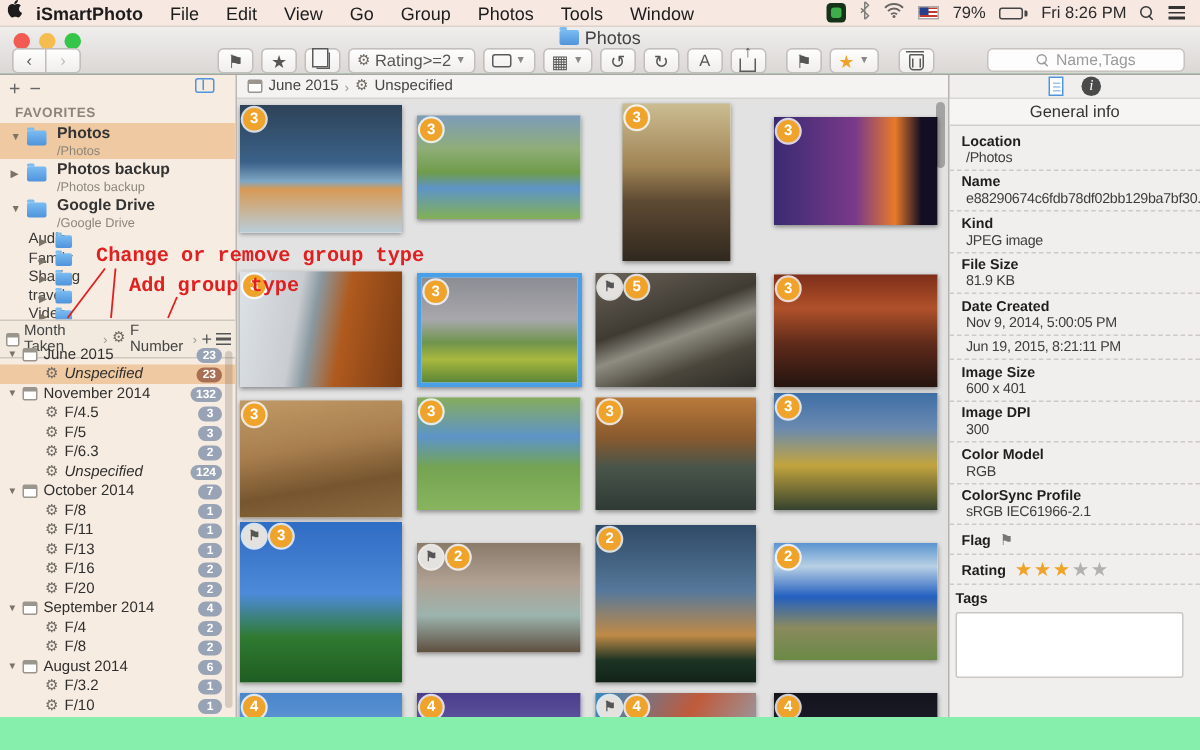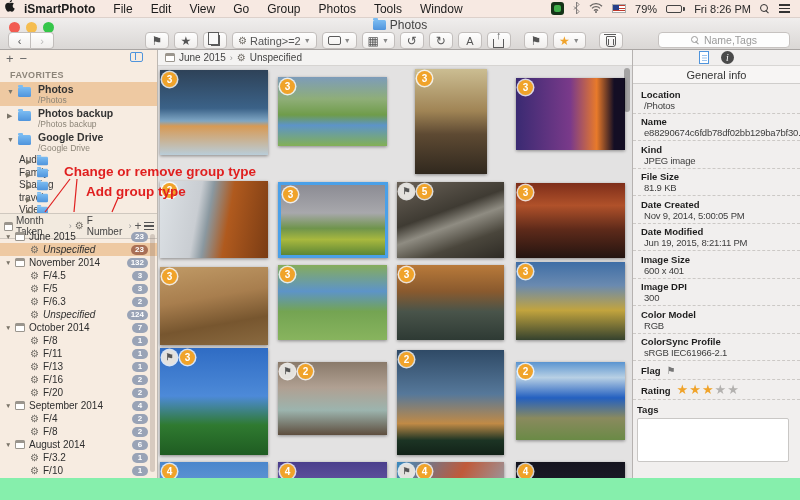--- a/index.html
+++ b/index.html
@@ -102,21 +102,21 @@
   .tree-row.group .lbl { padding-left:43px; }
   .tree-row .lbl { display:block; white-space:nowrap; }
   .tree-row .lbl.it { font-style:italic; }
   .count-pill { position:absolute; right:10px; top:1.5px; min-width:16px; height:10px; padding:0 4px;
     border-radius:6px; background:#99a3b6; color:#fff; font-size:8px; font-weight:bold;
     line-height:10px; text-align:center; }
   .tree-row.selected .count-pill { background:#a96f55; }
   .sb-scroll { position:absolute; right:2px; top:184px; width:5px; height:238px; border-radius:3px; background:rgba(120,100,90,.25); }
 
   
-  .annot { position:absolute; z-index:35; color:#e01f1f; font-family:Liberation Sans, sans-serif;
+  .annot { position:absolute; z-index:35; color:#e01f1f; font-family:Liberation Mono, monospace;
     font-weight:bold; font-size:13.5px; white-space:nowrap; pointer-events:none; }
   #annot-change { left:64px; top:164px; }
   #annot-add { left:86px; top:184px; }
   #annot-svg { position:absolute; left:0; top:0; width:800px; height:500px; z-index:34; pointer-events:none; }
 
   
   .grid { position:absolute; left:158px; top:50px; width:474px; height:428px; background:#e3e2e2; overflow:hidden; }
   .breadcrumb { position:absolute; left:0; top:0; width:100%; height:16px; background:#f4f3f2;
     border-bottom:1px solid #d6d4d2; display:flex; align-items:center; gap:4px; padding-left:7px;
     font-size:10px; color:#444; }
@@ -528,21 +528,20 @@
         </div>
         <div class="fld">
           <div class="fld-label">File Size</div>
           <div class="fld-value">81.9 KB</div>
         </div>
         <div class="fld">
           <div class="fld-label">Date Created</div>
           <div class="fld-value">Nov 9, 2014, 5:00:05 PM</div>
         </div>
         <div class="fld">
-          <div class="fld-label">Date Modified</div>
           <div class="fld-value">Jun 19, 2015, 8:21:11 PM</div>
         </div>
         <div class="fld">
           <div class="fld-label">Image Size</div>
           <div class="fld-value">600 x 401</div>
         </div>
         <div class="fld">
           <div class="fld-label">Image DPI</div>
           <div class="fld-value">300</div>
         </div>

